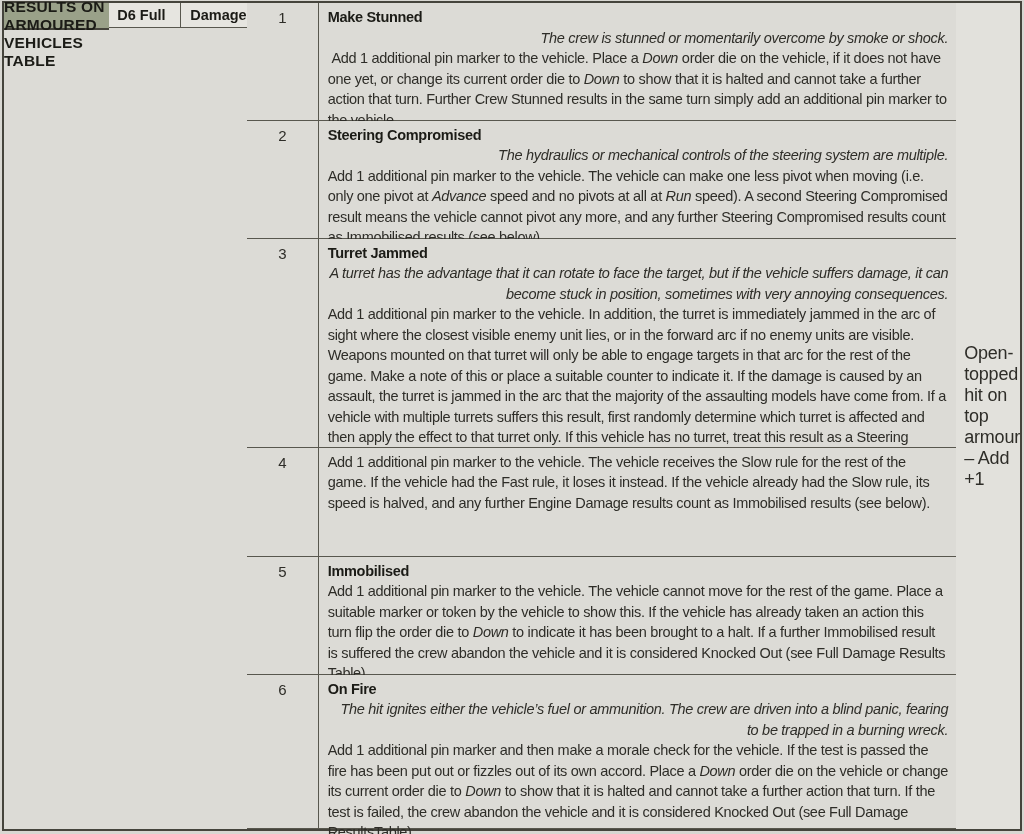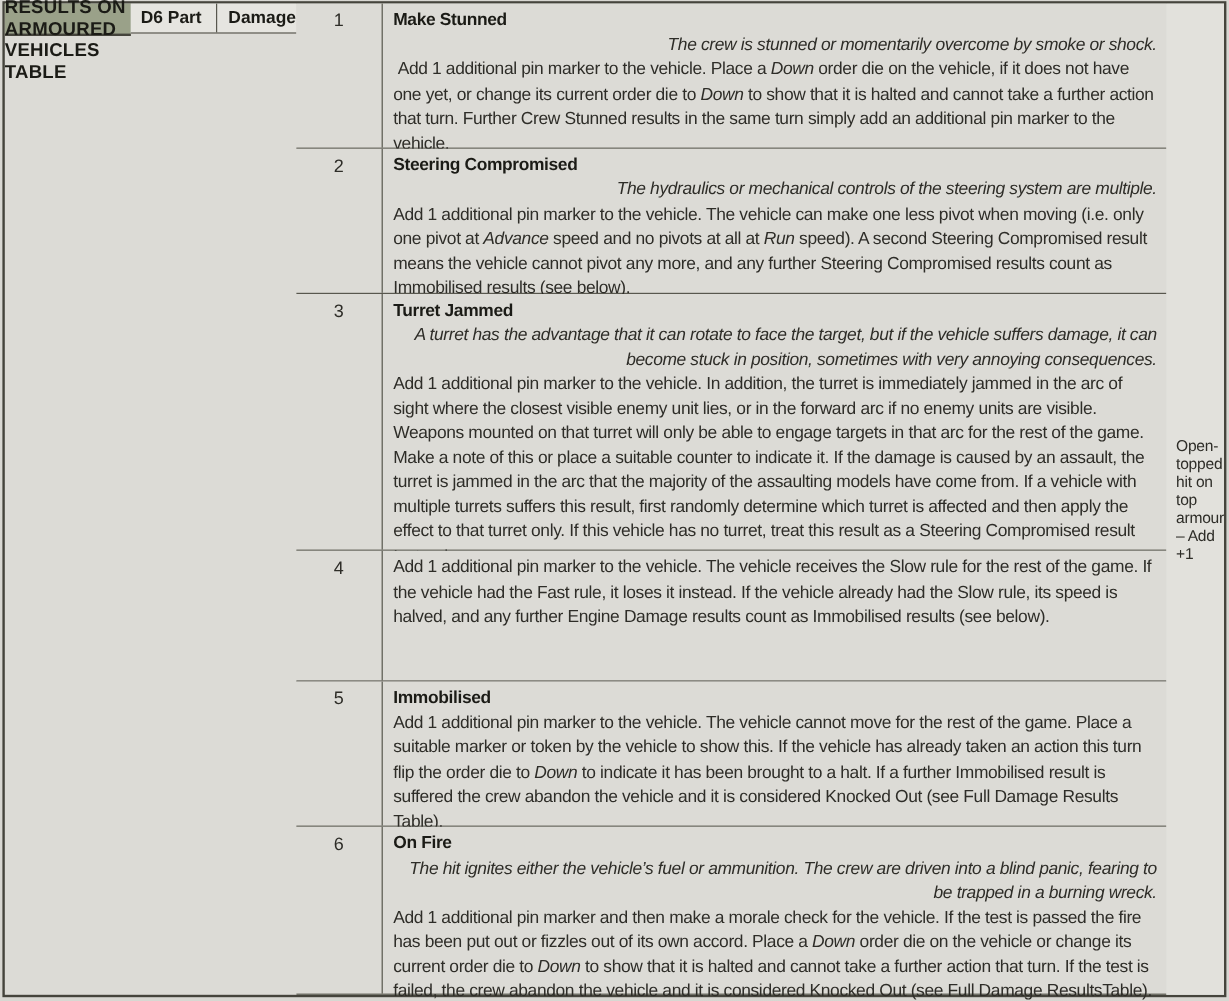--- a/index.html
+++ b/index.html
@@ -93,33 +93,33 @@
   }
   .effect-name { font-weight: bold; color: var(--heading-text); }
   .effect-flavor { font-style: italic; text-align: right; }
   .effect-body { white-space: pre-wrap; }
   .footer-row {
     flex: 1 1 auto;
     min-height: 23px;
     background: var(--footer-bg);
     display: flex; align-items: center;
     padding-left: 8px;
-    font-size: 13px;
+    font-size: 18px;
     letter-spacing: -0.2px;
     color: var(--text);
   }
 </style>
 </head>
 <body>
 
 <div class="page">
   <div class="damage-table">
     <div class="title-bar">SUPERFICIAL DAMAGE RESULTS ON ARMOURED VEHICLES TABLE</div>
     <div class="header-row">
-      <div class="col-roll">D6 Part</div>
+      <div class="col-roll">D6 Full</div>
       <div class="col-effect">Damage</div>
     </div>
     <div class="rows" id="rows">
   <div class="row">
     <div class="cell-roll">1</div>
     <div class="cell-effect">
       <div class="effect-name">Make Stunned</div>
       <div class="effect-flavor">The crew is stunned or momentarily overcome by smoke or shock.</div>
       <div class="effect-body"><span> Add 1 additional pin marker to the vehicle. Place a </span><i>Down</i><span> order die on the vehicle, if it does not have one yet, or change its current order die to </span><i>Down</i><span> to show that it is halted and cannot take a further action that turn. Further Crew Stunned results in the same turn simply add an additional pin marker to the vehicle.</span></div>
     </div>

